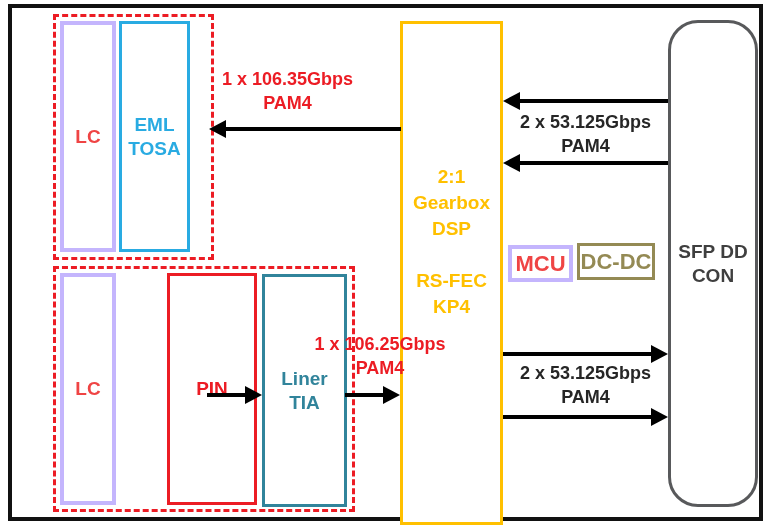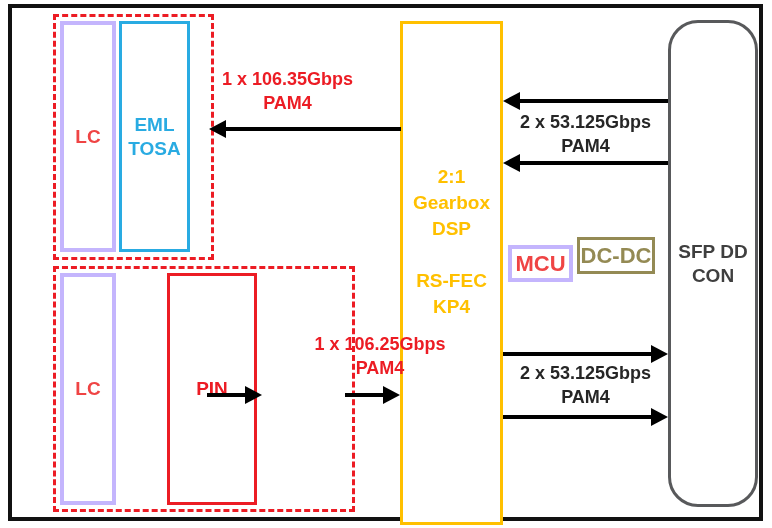--- a/index.html
+++ b/index.html
@@ -51,41 +51,45 @@
     <span>TOSA</span>
   </div>
 
   <div class="dashed" style="left:53px;top:266px;width:302px;height:246px;"></div>
   <div class="box green-box" style="left:60px;top:273px;width:56px;height:232px;">
     <span>LC</span>
   </div>
   <div class="box red-box" style="left:120px;top:273px;width:90px;height:232px;margin-left:47px;">
     <span>PIN</span>
   </div>
+  <div class="box teal-box" style="left:262px;top:274px;width:85px;height:233px;">
+    <span>Liner</span>
+    <span>TIA</span>
+  </div>
 
   <div class="box yellow-box" style="left:400px;top:21px;width:103px;height:504px;">
     <div class="dsp-text" style="top:140px;">
       <div class="stack">
         <span>2:1</span>
         <span>Gearbox</span>
         <span>DSP</span>
       </div>
     </div>
     <div class="dsp-text" style="top:244px;">
       <div class="stack">
         <span>RS-FEC</span>
         <span>KP4</span>
       </div>
     </div>
   </div>
 
   <div class="box green-box small-box" style="left:508px;top:245px;width:65px;height:37px;">
     <span>MCU</span>
   </div>
-  <div class="box olive-box small-box" style="left:577px;top:237px;width:78px;height:37px;">
+  <div class="box olive-box small-box" style="left:577px;top:243px;width:78px;height:37px;">
     <span>DC-DC</span>
   </div>
 
   <div class="box gray-box" style="left:668px;top:20px;width:90px;height:487px;border-radius:30px;">
     <span>SFP DD</span>
     <span>CON</span>
   </div>
 
   <div class="flow-label label-red" style="left:210px;top:67px;width:155px;">
     <div>1 x 106.35Gbps</div>

